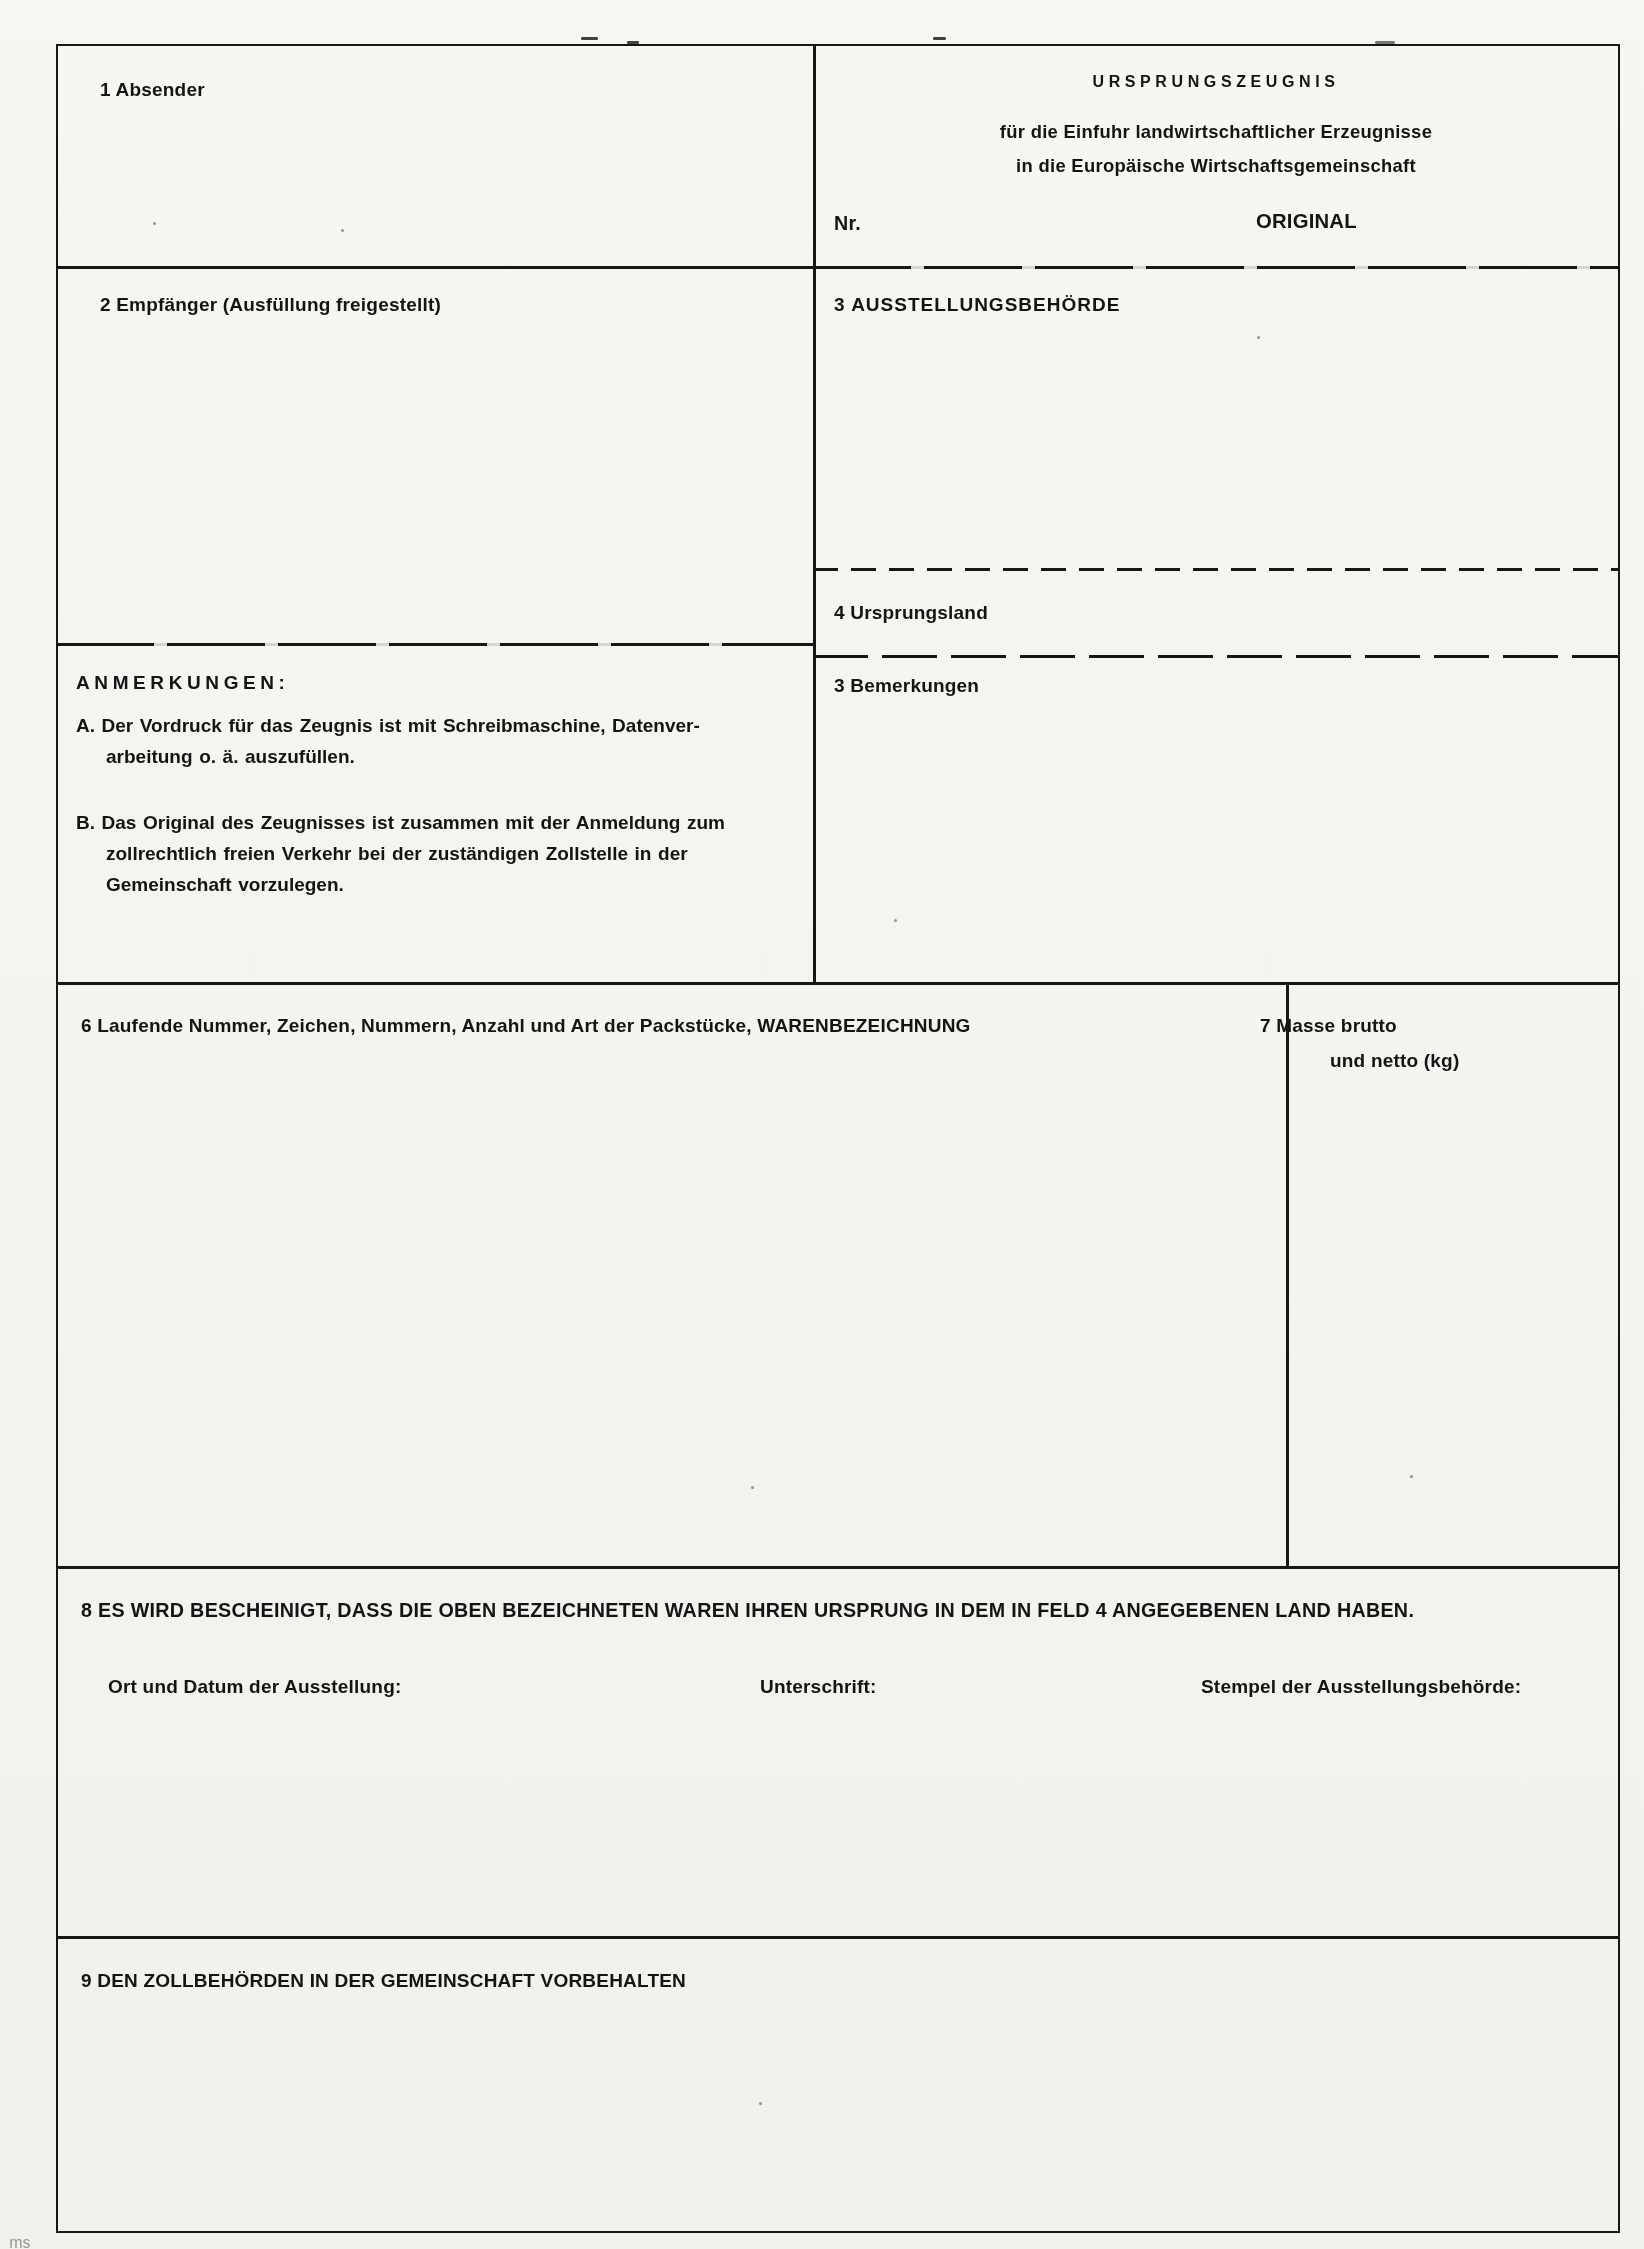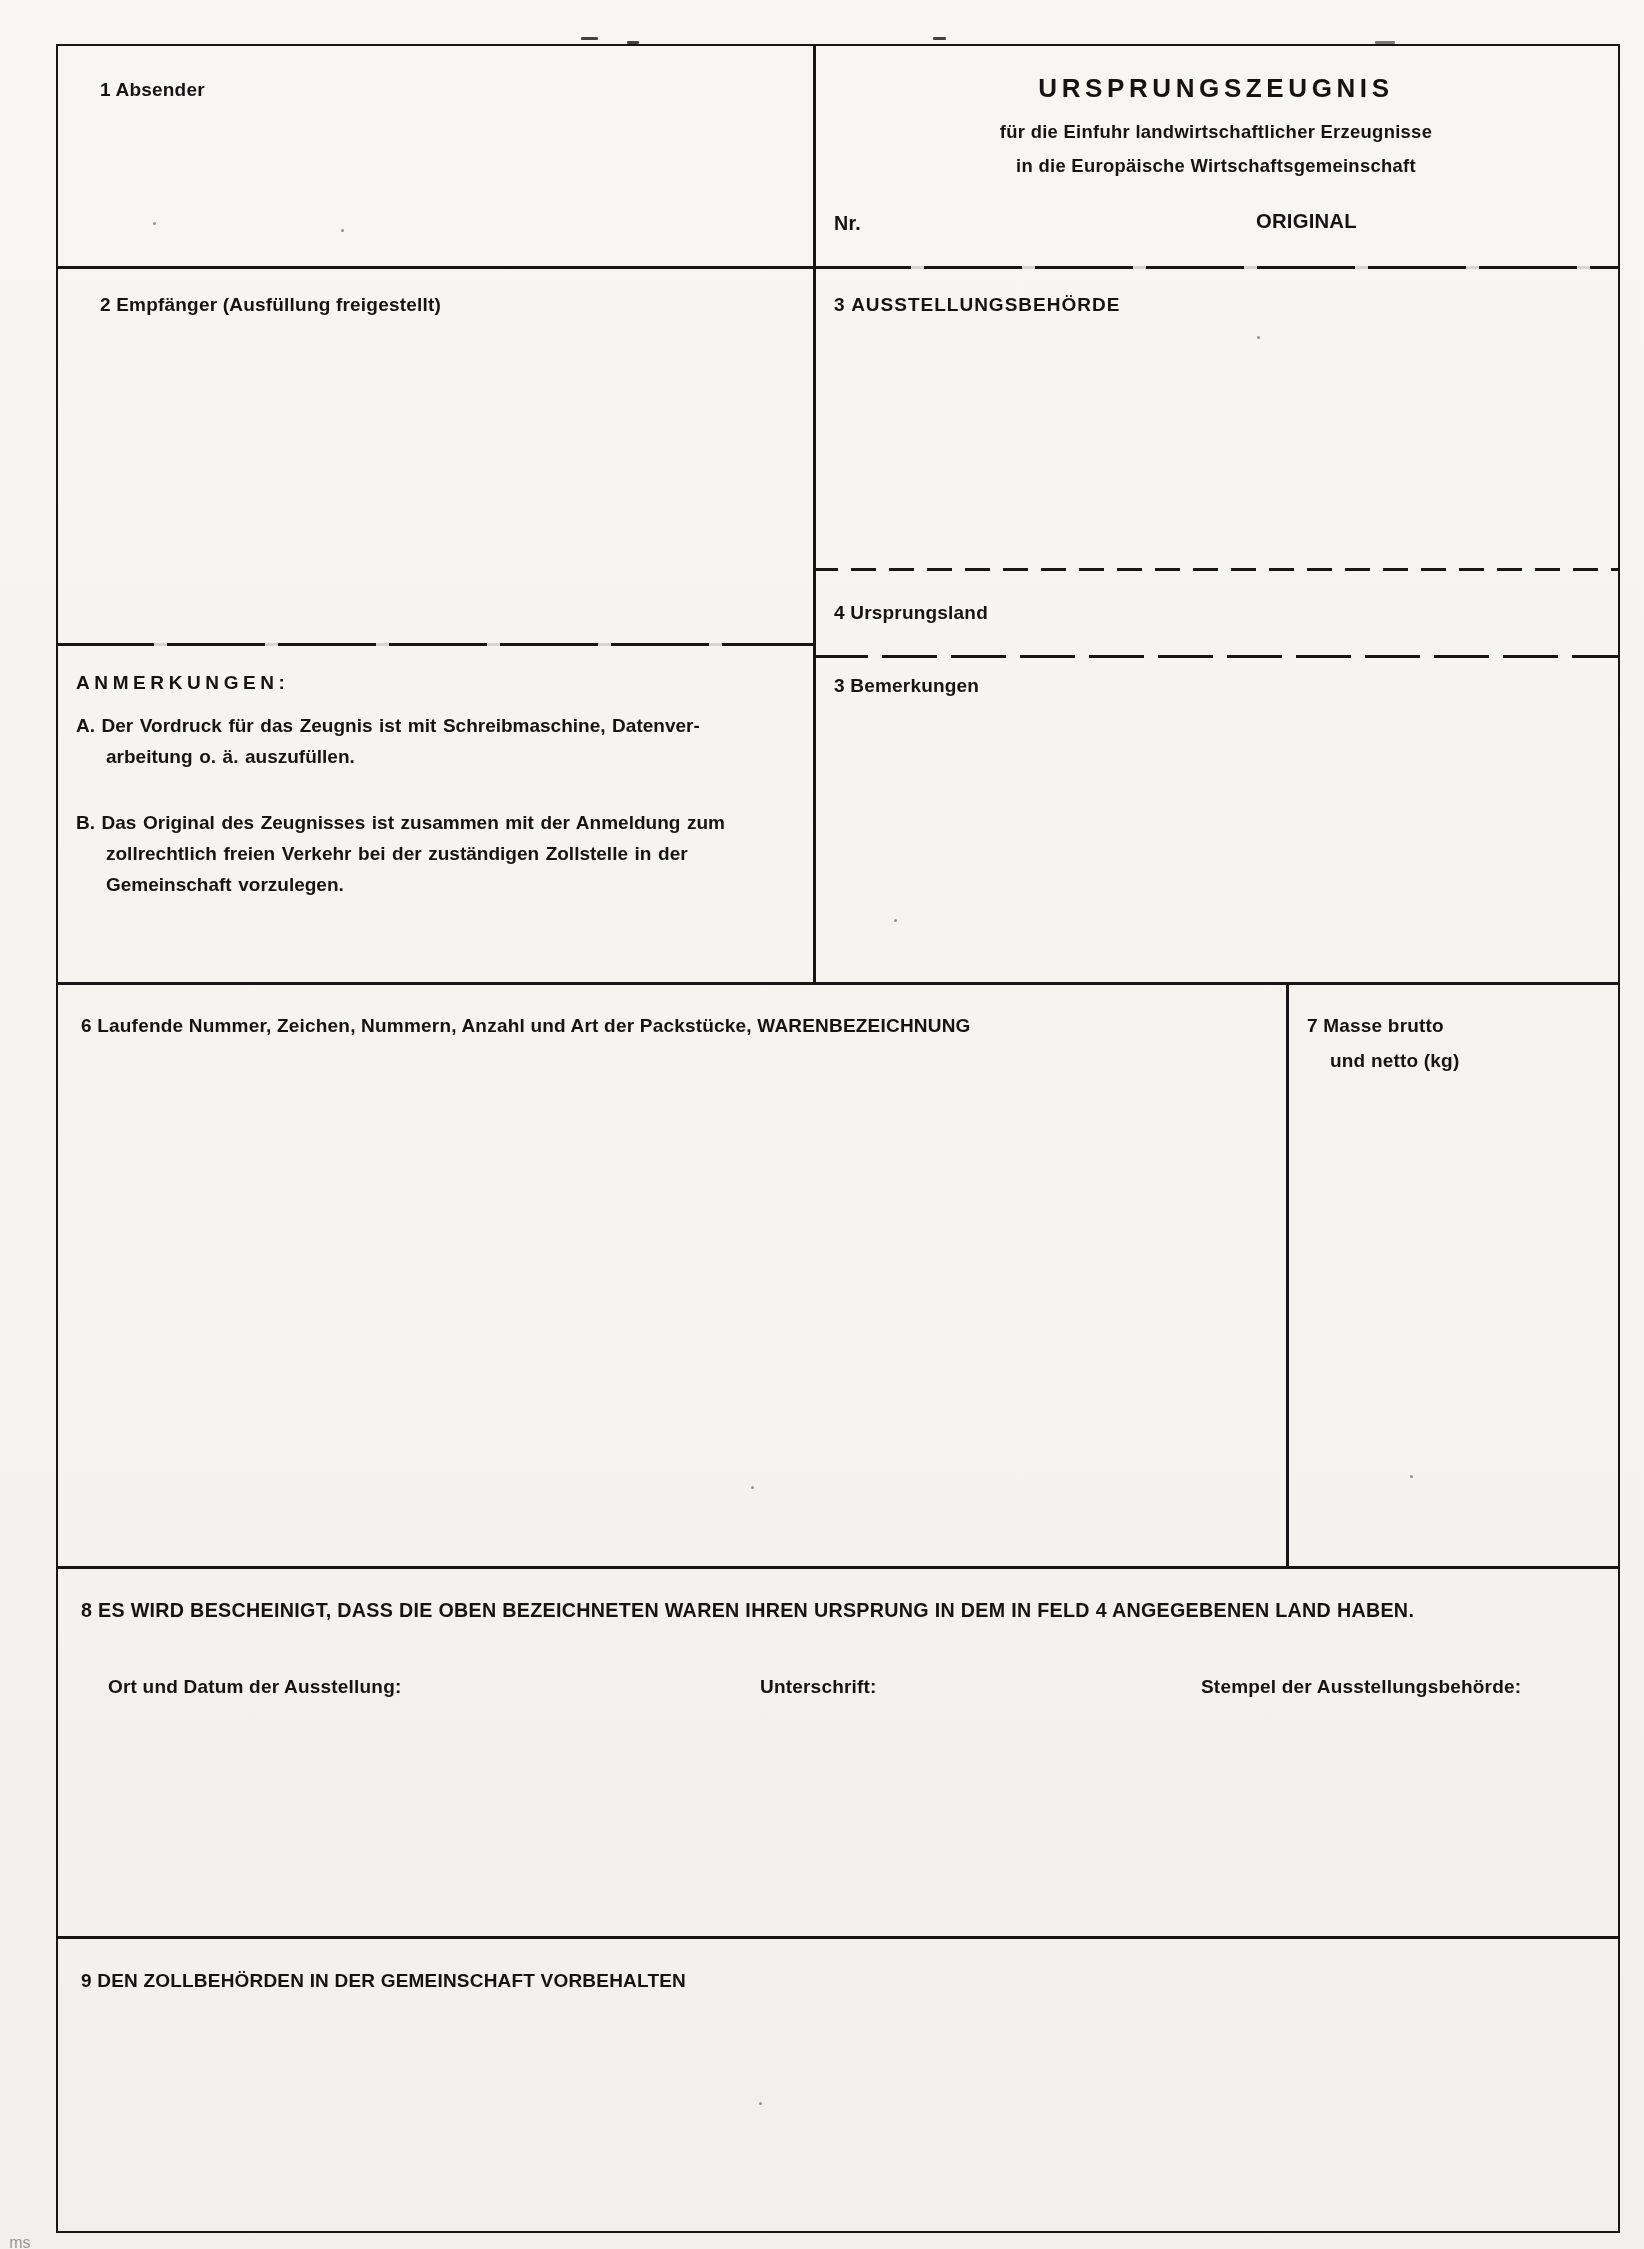--- a/index.html
+++ b/index.html
@@ -33,21 +33,21 @@
     font-weight: 700;
     font-size: 19px;
     letter-spacing: 0.2px;
     white-space: nowrap;
   }
   .caps-spaced { letter-spacing: 1px; }
 
   .title {
     position: absolute;
     font-weight: 700;
-    font-size: 26px;
+    font-size: 16px;
     letter-spacing: 4.6px;
     text-align: center;
   }
   .subtitle {
     position: absolute;
     font-weight: 700;
     font-size: 18.4px;
     letter-spacing: 0.3px;
     text-align: center;
   }
@@ -131,21 +131,21 @@
   <div class="label" style="left:834px; top:675px;">3 Bemerkungen</div>
 
   <div class="anm-heading" style="left:76px; top:672px;">ANMERKUNGEN:</div>
   <div class="body-text preline hang" style="left:76px; top:710px; width:724px;">A. Der Vordruck für das Zeugnis ist mit Schreibmaschine, Datenver-
 arbeitung o. ä. auszufüllen.</div>
   <div class="body-text preline hang" style="left:76px; top:807px; width:724px;">B. Das Original des Zeugnisses ist zusammen mit der Anmeldung zum
 zollrechtlich freien Verkehr bei der zuständigen Zollstelle in der
 Gemeinschaft vorzulegen.</div>
 
   <div class="label" style="left:81px; top:1015px;">6 Laufende Nummer, Zeichen, Nummern, Anzahl und Art der Packstücke, WARENBEZEICHNUNG</div>
-  <div class="label" style="left:1307px; top:1015px;text-align:right;">7 Masse brutto</div>
+  <div class="label" style="left:1260px; top:1015px;text-align:right;">7 Masse brutto</div>
   <div class="label" style="left:1330px; top:1050px;">und netto (kg)</div>
 
   <div class="statement" style="left:81px; top:1599px;">8 ES WIRD BESCHEINIGT, DASS DIE OBEN BEZEICHNETEN WAREN IHREN URSPRUNG IN DEM IN FELD 4 ANGEGEBENEN LAND HABEN.</div>
   <div class="label" style="left:100px; top:1676px;margin-left:8px;">Ort und Datum der Ausstellung:</div>
   <div class="label" style="left:760px; top:1676px;">Unterschrift:</div>
   <div class="label" style="left:1201px; top:1676px;">Stempel der Ausstellungsbehörde:</div>
 
   <div class="label" style="left:81px; top:1970px;">9 DEN ZOLLBEHÖRDEN IN DER GEMEINSCHAFT VORBEHALTEN</div>
 
   <div class="smudge" style="left:581px; top:37px; width:17px;"></div>

